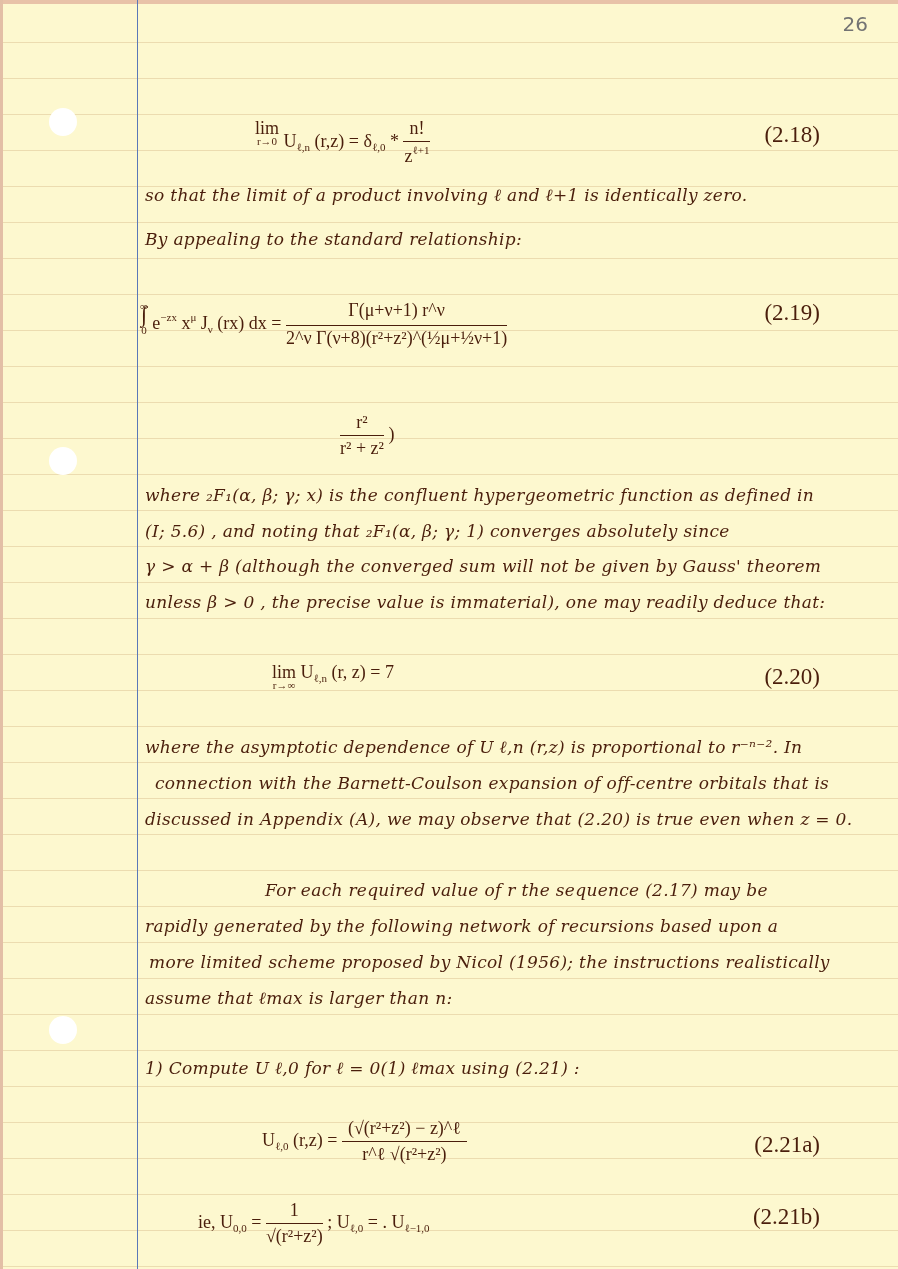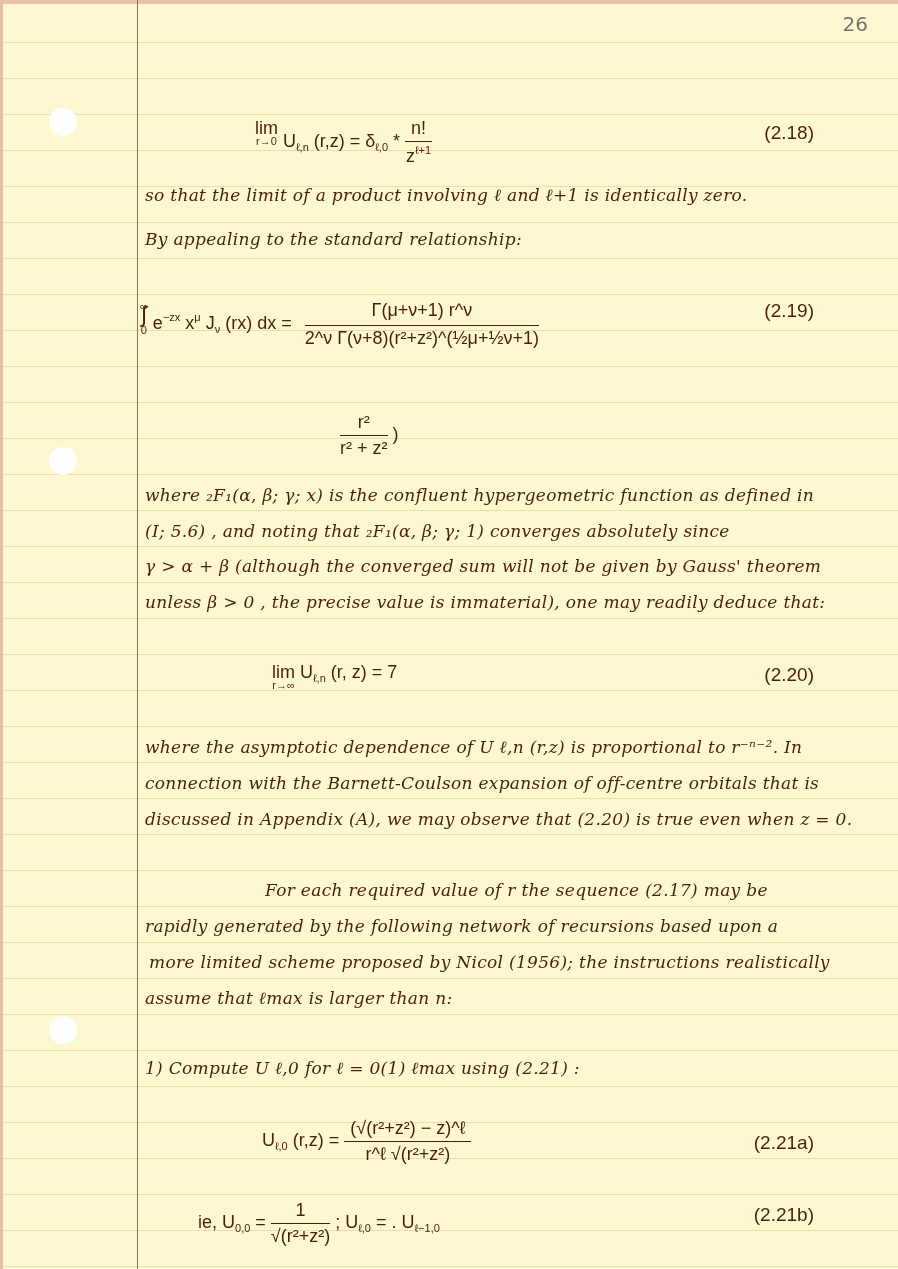--- a/index.html
+++ b/index.html
@@ -8,22 +8,22 @@
   .paper{position:absolute;left:0;top:0;width:898px;height:1269px;
     background:
       repeating-linear-gradient(to bottom, transparent 0, transparent 35px, #ecdcb0 35px, #ecdcb0 36px);
     background-position:0 7px;}
   .top-edge{position:absolute;left:0;top:0;width:898px;height:4px;background:#e8c2a8;}
   .left-edge{position:absolute;left:0;top:0;width:3px;height:1269px;background:#e3bfa6;}
   .margin-line{position:absolute;left:137px;top:0;width:1px;height:1269px;background:#5a78b8;}
   .hole{position:absolute;left:49px;width:28px;height:28px;border-radius:50%;background:#ffffff;}
   .page-num{position:absolute;right:30px;top:12px;font-family:"DejaVu Sans",sans-serif;font-size:20px;color:#737373;}
   .line{position:absolute;font-style:italic;font-size:17px;white-space:nowrap;letter-spacing:0.3px;}
-  .math{position:absolute;font-size:18px;white-space:nowrap;font-family:Liberation Sans, sans-serif;}
-  .eqno{position:absolute;right:84px;font-family:Liberation Sans, sans-serif;font-size:19px;white-space:nowrap;}
+  .math{position:absolute;font-size:18px;white-space:nowrap;font-family:Liberation Serif, serif;}
+  .eqno{position:absolute;right:78px;font-family:Liberation Serif, serif;font-size:23px;white-space:nowrap;}
   .frac{display:inline-block;vertical-align:middle;text-align:center;}
   .frac .num{display:block;border-bottom:1.5px solid #4a1e0c;padding:0 6px 2px;}
   .frac .den{display:block;padding-top:2px;}
   .sub{font-size:11px;vertical-align:-4px;}
   .sup{font-size:11px;vertical-align:8px;}
   .under{display:inline-block;text-align:center;vertical-align:top;}
   .under .lo{display:block;font-size:11px;margin-top:-4px;}
   .indent{padding-left:120px;}
 </style>
 </head>
@@ -47,21 +47,21 @@
 </div>
 <div class="eqno" style="top:122px">(2.18)</div>
 
 <div class="line" style="left:145px;top:185px">so that the limit of a product involving ℓ and ℓ+1 is identically zero.</div>
 <div class="line" style="left:145px;top:229px">By appealing to the standard relationship:</div>
 
 <div class="math" style="left:140px;top:300px">
   <span class="under" style="font-size:22px"><span class="sup" style="display:block;vertical-align:0;margin-bottom:-10px">∞</span><span>∫</span><span class="lo">0</span></span>
   <span>e</span><span class="sup">−zx</span><span> x</span><span class="sup">μ</span><span> J</span><span class="sub">ν</span>
   <span>(rx) dx  =</span>
-  <span class="frac" style="margin-left:8px"><span class="num" style="padding:0 30px 4px">Γ(μ+ν+1) r^ν</span><span class="den">2^ν Γ(ν+8)(r²+z²)^(½μ+½ν+1)</span></span>
+  <span class="frac" style="margin-left:0"><span class="num" style="padding:0 30px 4px">Γ(μ+ν+1) r^ν</span><span class="den">2^ν Γ(ν+8)(r²+z²)^(½μ+½ν+1)</span></span>
 </div>
 <div class="eqno" style="top:300px">(2.19)</div>
 
 <div class="math" style="left:340px;top:412px">
   <span class="frac"><span class="num">r²</span><span class="den">r² + z²</span></span>
   <span>)</span>
 </div>
 
 <div class="line" style="left:145px;top:485px">where ₂F₁(α, β; γ; x) is the confluent hypergeometric function as defined in</div>
 <div class="line" style="left:145px;top:521px">(I; 5.6) , and noting that ₂F₁(α, β; γ; 1) converges absolutely since</div>
@@ -69,21 +69,21 @@
 <div class="line" style="left:145px;top:592px">unless β &gt; 0 , the precise value is immaterial), one may readily deduce that:</div>
 
 <div class="math" style="left:272px;top:662px">
   <span class="under"><span>lim</span><span class="lo">r→∞</span></span>
   <span>U</span><span class="sub">ℓ,n</span>
   <span>(r, z)  = 7</span>
 </div>
 <div class="eqno" style="top:664px">(2.20)</div>
 
 <div class="line" style="left:145px;top:737px">where the asymptotic dependence of U ℓ,n (r,z) is proportional to r⁻ⁿ⁻². In</div>
-<div class="line" style="left:145px;top:773px">connection with the Barnett-Coulson expansion of off-centre orbitals that is</div>
+<div class="line" style="left:155px;top:773px">connection with the Barnett-Coulson expansion of off-centre orbitals that is</div>
 <div class="line" style="left:145px;top:809px">discussed in Appendix (A), we may observe that (2.20) is true even when z = 0.</div>
 
 <div class="line indent" style="left:145px;top:880px">For each required value of r the sequence (2.17) may be</div>
 <div class="line" style="left:145px;top:916px">rapidly generated by the following network of recursions based upon a</div>
 <div class="line" style="left:149px;top:952px">more limited scheme proposed by Nicol (1956); the instructions realistically</div>
 <div class="line" style="left:145px;top:988px">assume that ℓmax is larger than n:</div>
 
 <div class="line" style="left:145px;top:1058px">1)  Compute U ℓ,0 for ℓ = 0(1) ℓmax using (2.21) :</div>
 
 <div class="math" style="left:262px;top:1118px">

